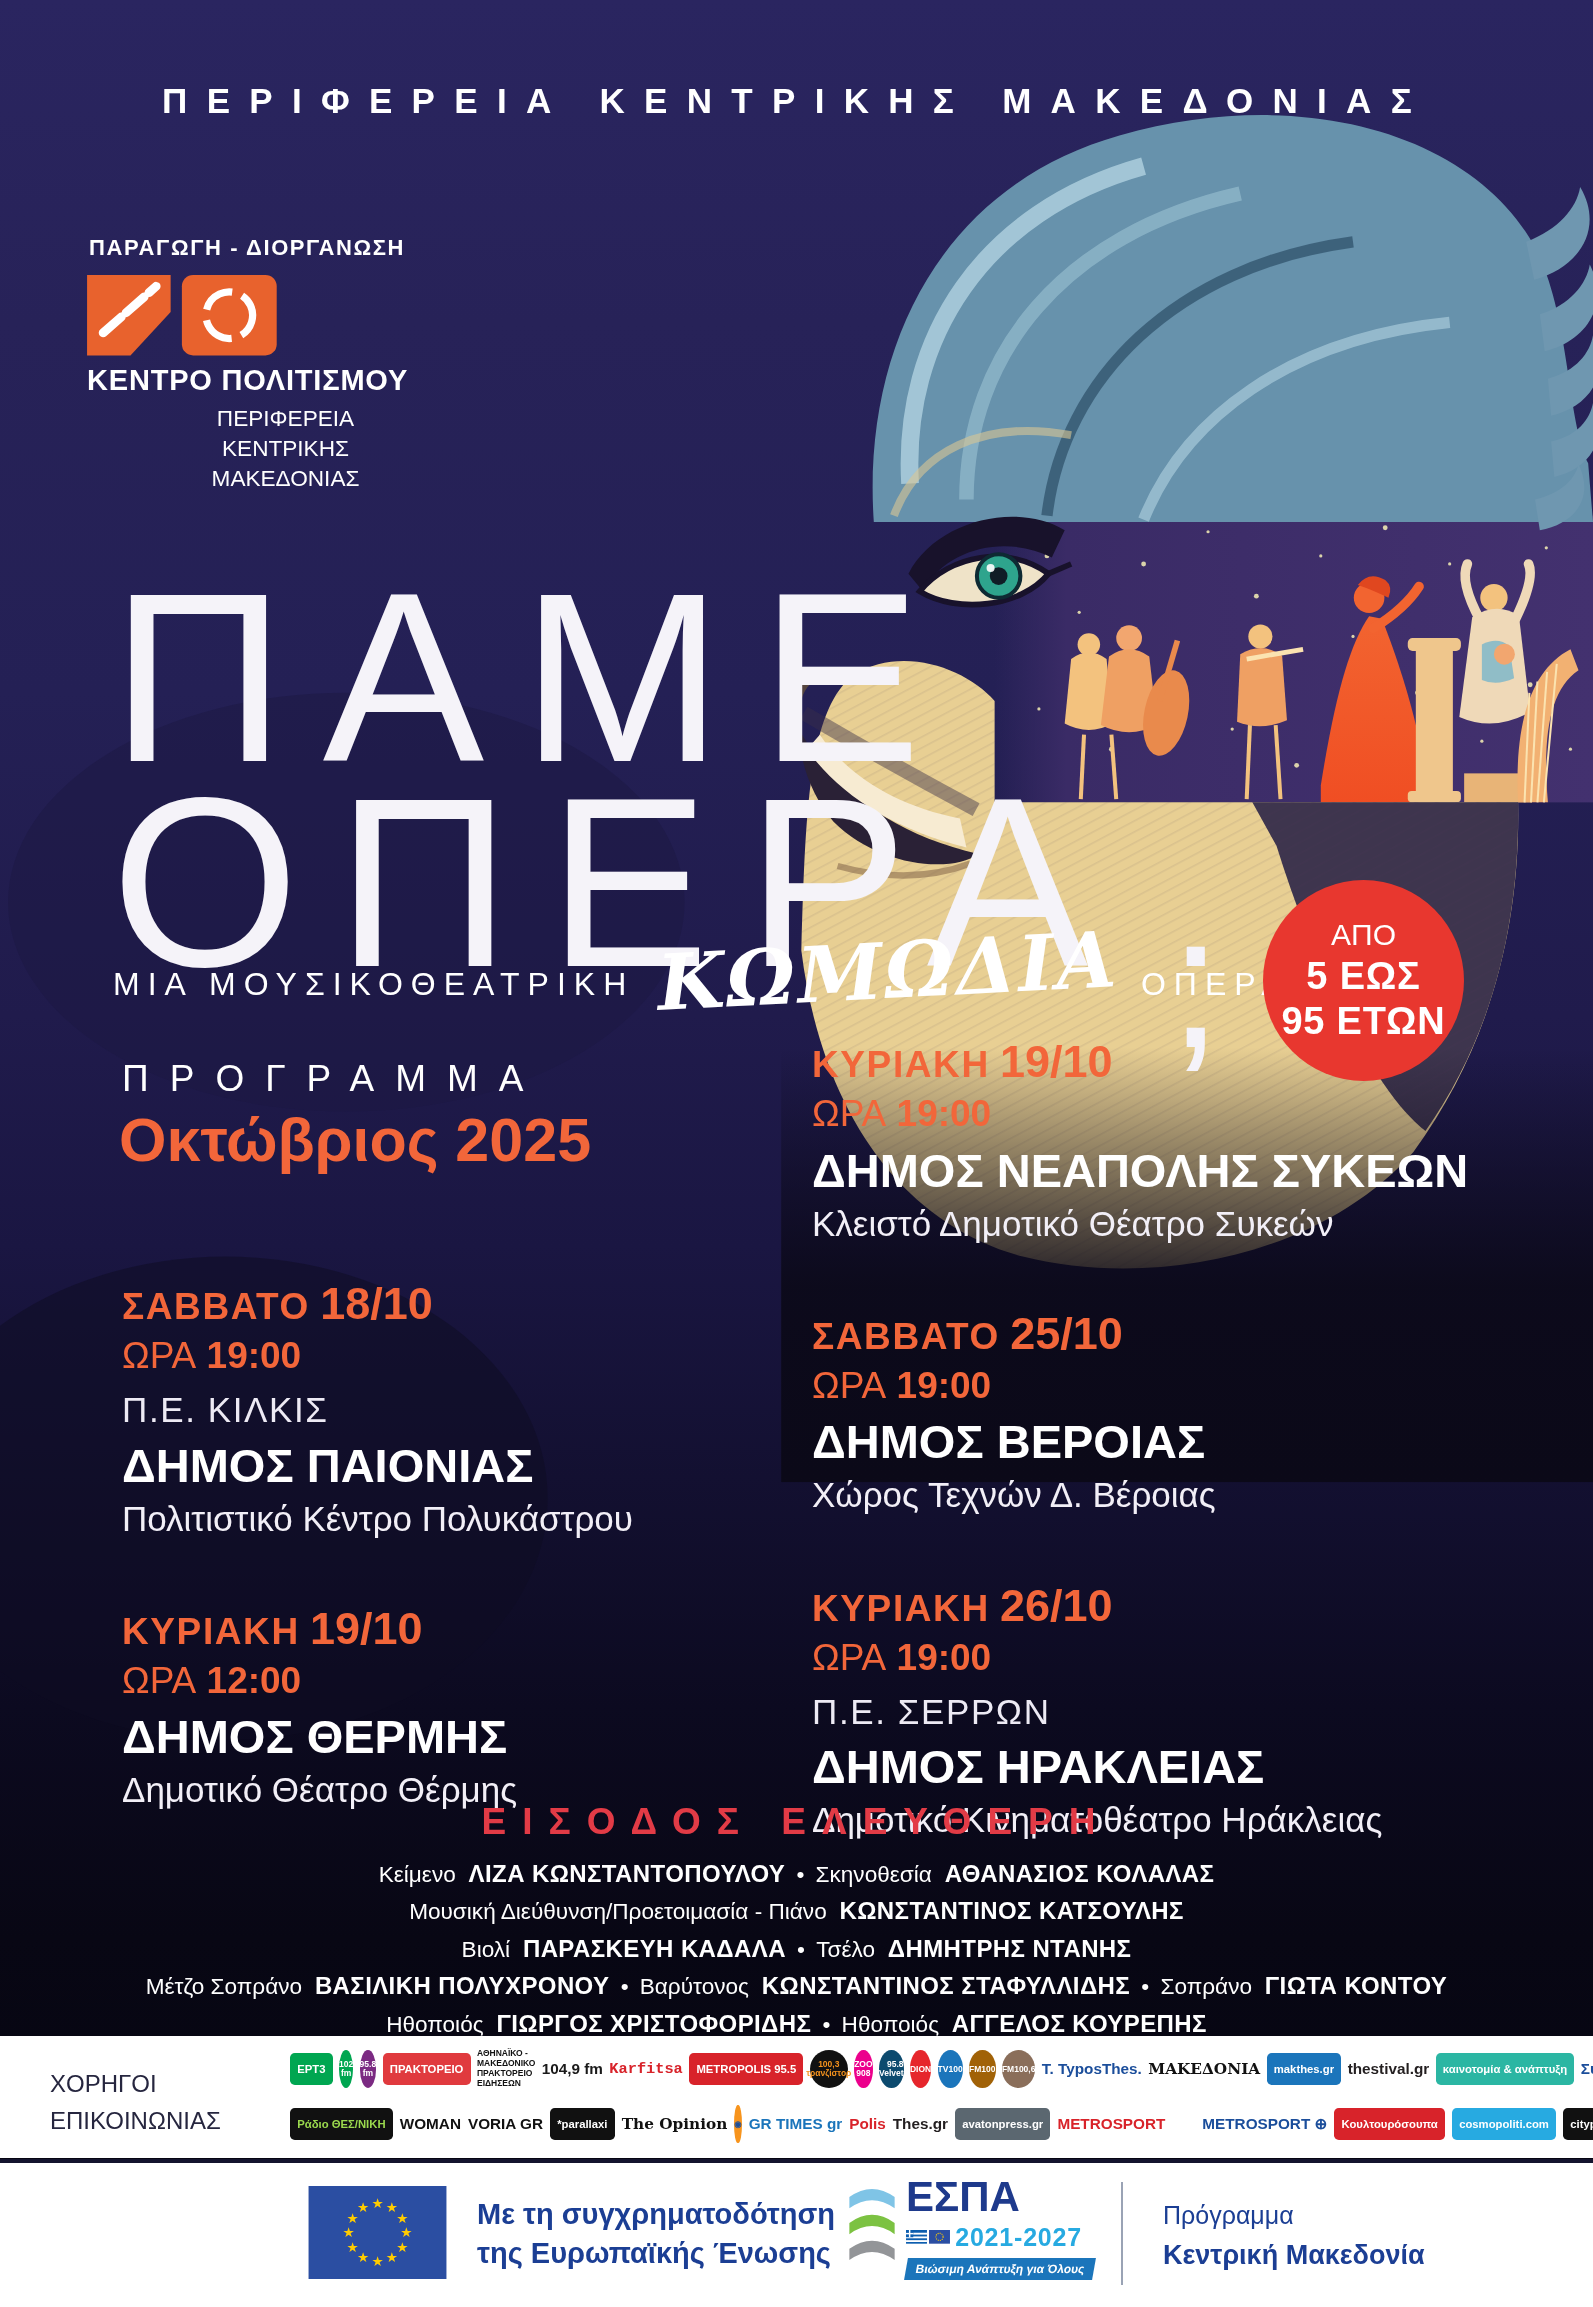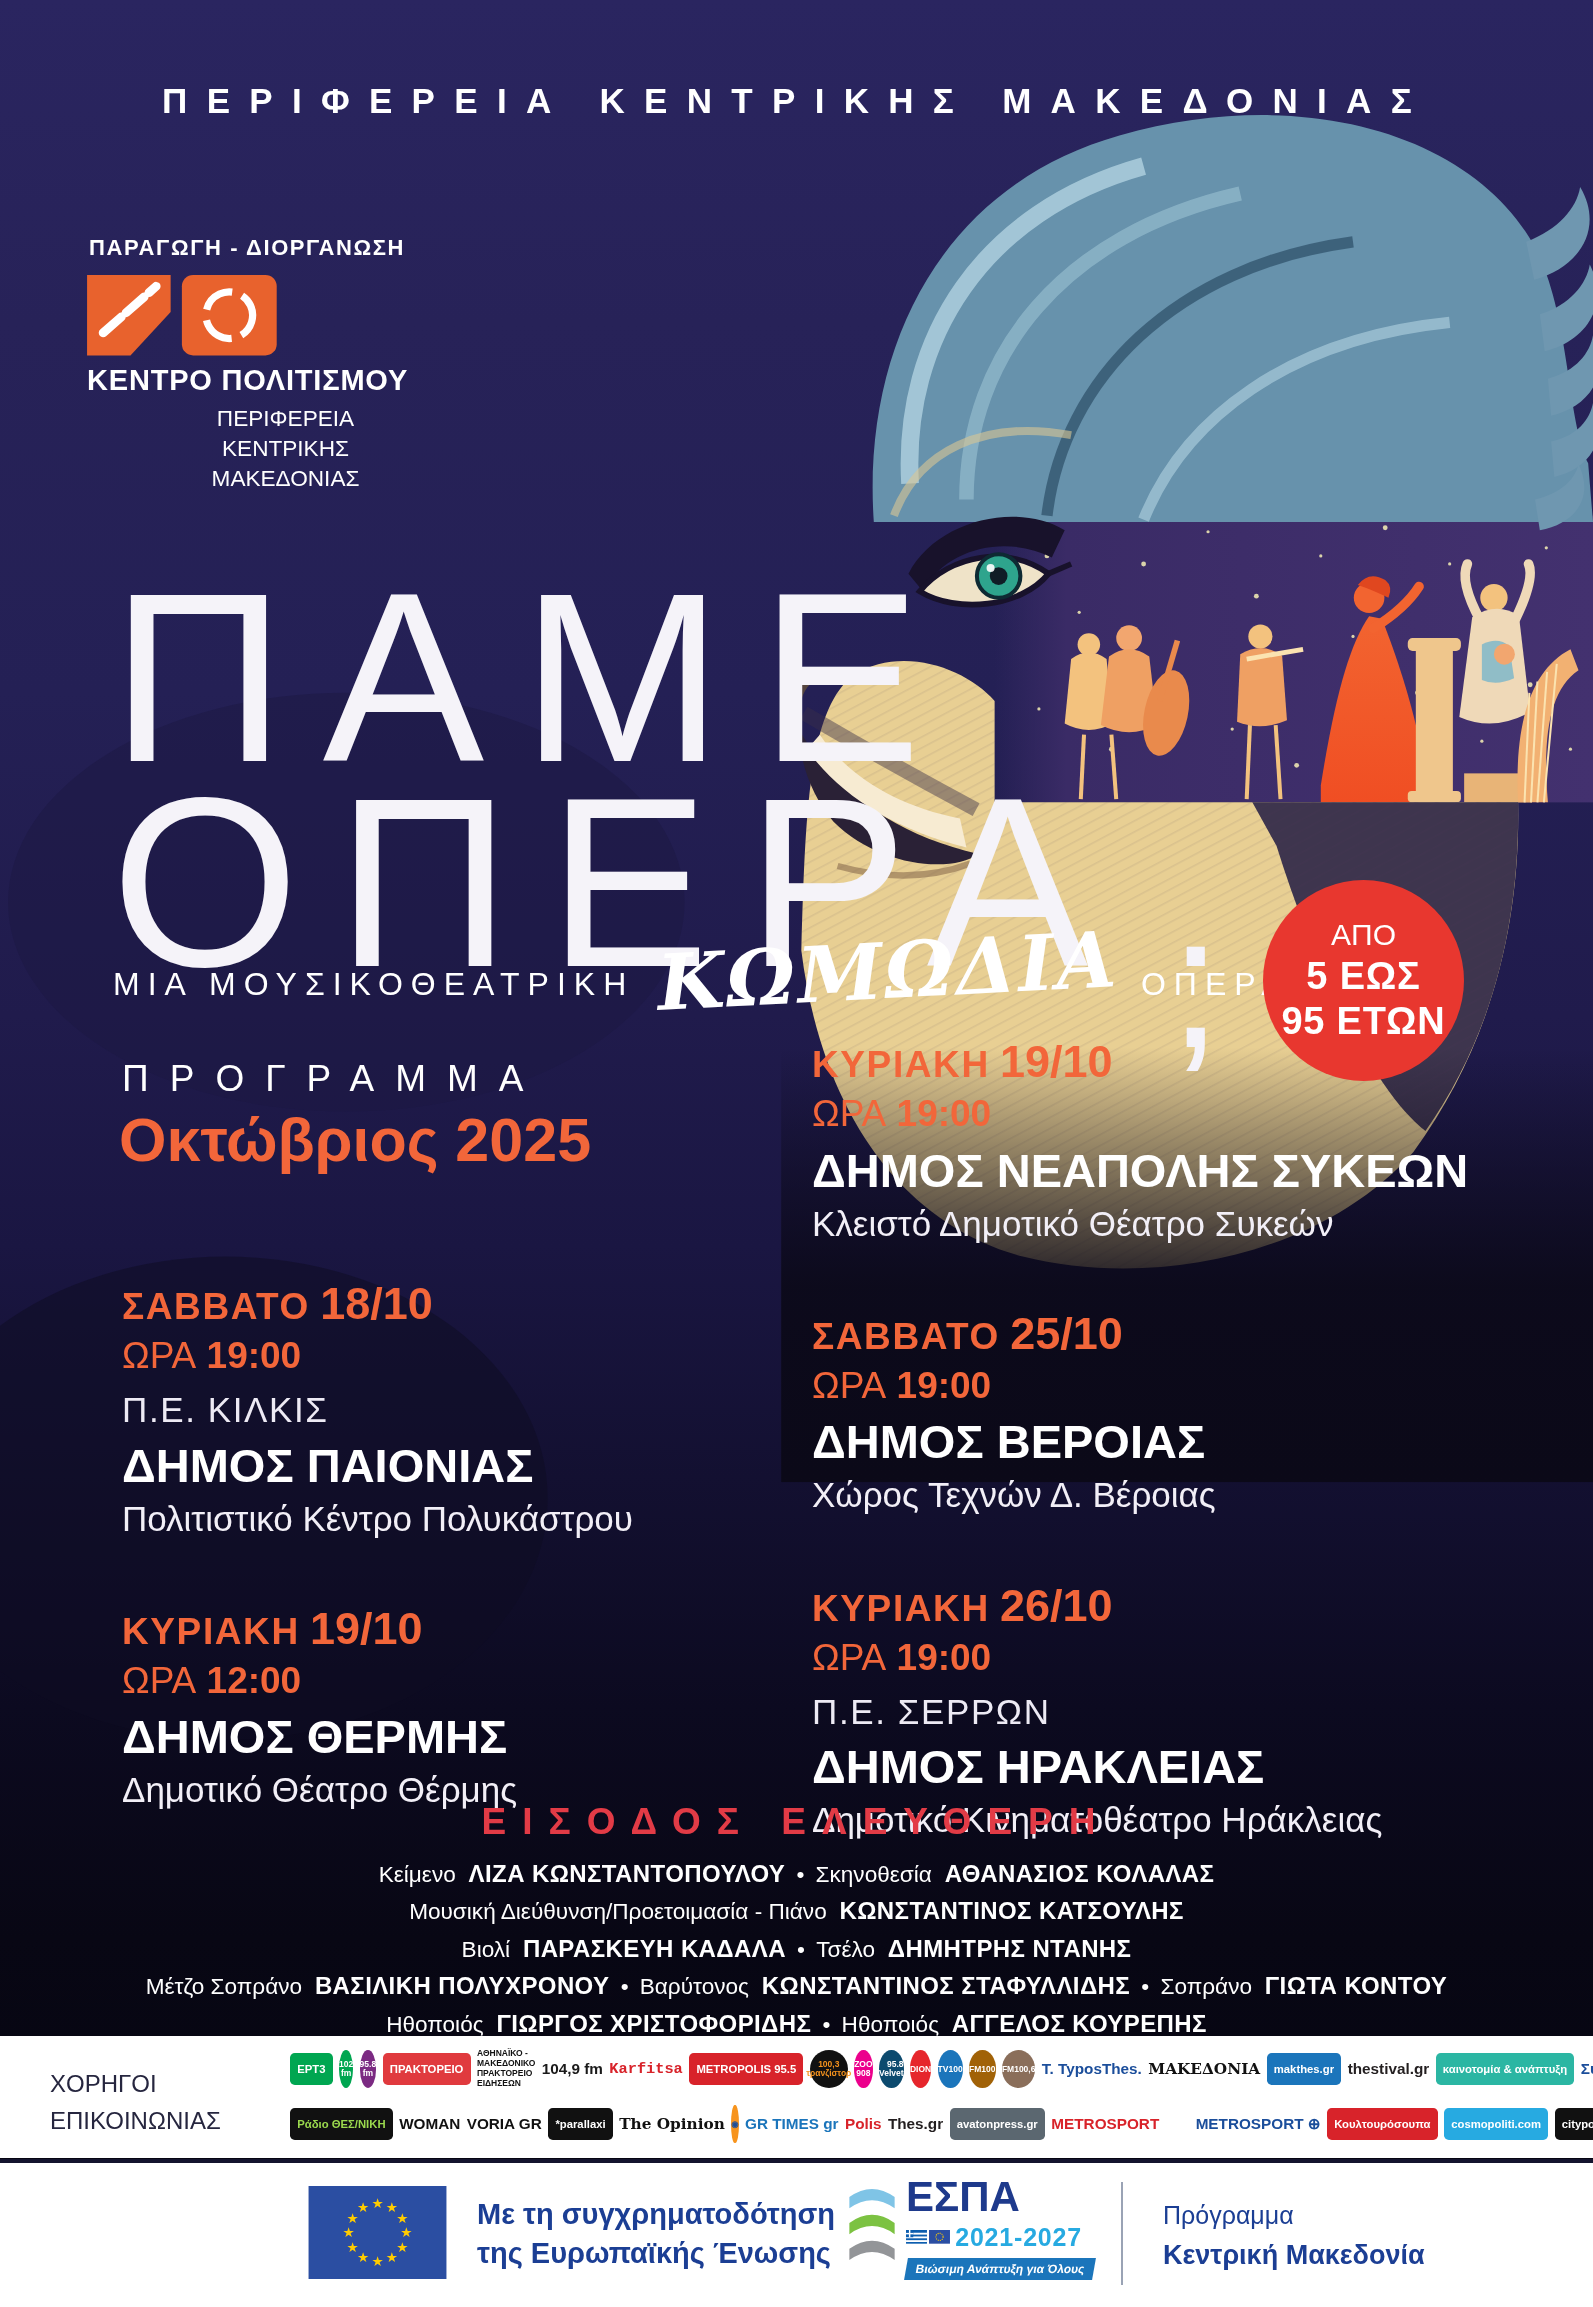--- a/index.html
+++ b/index.html
@@ -57,21 +57,21 @@
   .credits{left:0;right:0;top:1859px;text-align:center;}
   .credit-line{margin-bottom:7.2px;font-size:22.6px;line-height:1.25;}
   .c-role{font-weight:400;margin:0 6.4px;}
   .c-name{font-weight:800;font-size:24px;margin:0 6.4px;letter-spacing:0.4px;}
   .c-sep{color:#fff;margin:0 4.8px;}
 
   
   .sponsors{left:0;top:2036px;width:1593px;height:122px;background:#fff;}
   .sp-label{position:absolute;left:50px;top:29px;color:var(--navy_label,#26263F);font-size:24px;font-weight:500;line-height:1.55;}
   .logo-row{position:absolute;left:290px;right:16px;display:flex;align-items:center;justify-content:space-between;gap:6.4px;height:40px;}
-  .row1{top:13px;} .row2{top:68px;}
+  .row1{top:13px;} .row2{top:68px;gap:7px;}
   .chip{display:inline-flex;align-items:center;justify-content:center;height:32px;padding:0 7.2px;border-radius:4.8px;
     font-weight:700;font-size:11.3px;white-space:nowrap;color:#111;}
   .chip.circle{width:38px;height:38px;border-radius:50%;padding:0;font-size:8.5px;line-height:1.05;font-weight:800;text-align:center;white-space:normal;}
   .chip.text{padding:0;font-size:15.3px;}
   .chip.serif{font-family:"DejaVu Serif",serif;}
   .chip.tiny{padding:0;width:106px;font-size:8.5px;white-space:normal;text-align:left;line-height:1.15;font-weight:700;}
 
   
   .funding{left:0;top:2159px;width:1593px;height:148px;background:#fff;border-top:4px solid #14142E;color:var(--eu_blue,#1B3E94);}
   .eu-flag{position:absolute;left:308px;top:22.6px;}

